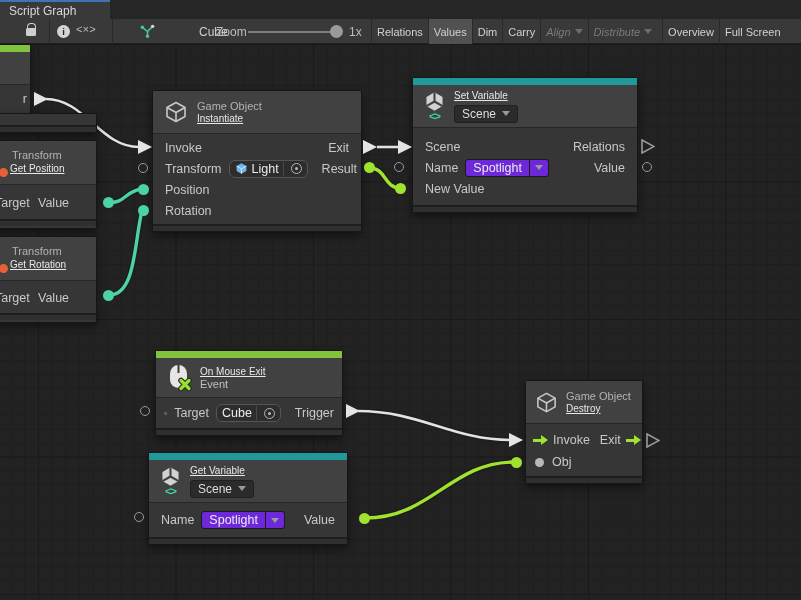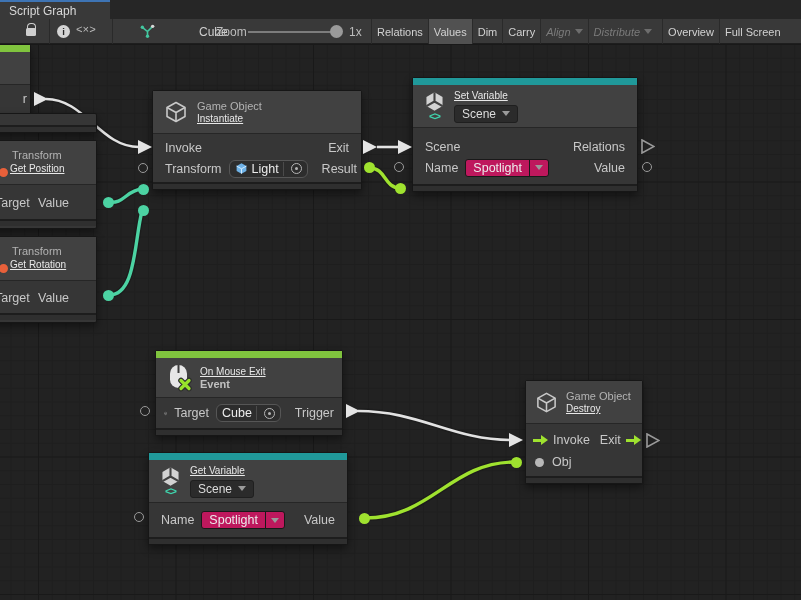--- a/index.html
+++ b/index.html
@@ -54,31 +54,31 @@
   
   .node{position:absolute;z-index:2;background:#363636;border:1px solid #161616;border-radius:2px;
         box-shadow:0 4px 9px rgba(0,0,0,.45);}
   .accent{height:7px;}
   .accent.teal{background:#20999a;}
   .accent.green{background:#80c43e;}
   .head{background:#414141;display:flex;align-items:center;gap:9px;padding:0 11px;border-bottom:1px solid #262626;}
   .titles{display:flex;flex-direction:column;justify-content:center;gap:1px;}
   .cat{font-size:11px;color:#b3b3b3;}
   .ttl{font-size:10px;color:#e8e8e8;text-decoration:underline;}
-  .sub{font-size:11px;color:#c0c0c0;font-weight:bold;}
+  .sub{font-size:11px;color:#c0c0c0;}
   .body{padding:3px 0;}
   .prow{height:21px;display:flex;align-items:center;padding:0 12px;gap:7px;font-size:12.5px;color:#c8c8c8;}
   .plabel{white-space:nowrap;}
   .spacer{flex:1;}
   .foot{height:7px;background:#2f2f2f;border-top:2px solid #1d1d1d;}
   .iconcol{display:flex;flex-direction:column;align-items:center;gap:0px;}
   .vkind{font-size:11px;font-weight:bold;color:#3fd6ae;letter-spacing:-1px;line-height:9px;}
   .scene-drop{background:#2b2b2b;border:1px solid #1f1f1f;border-radius:3px;padding:1px 7px;margin-top:3px;
      display:inline-flex;align-items:center;gap:6px;color:#dcdcdc;font-size:12px;width:max-content;}
-  .combo{display:inline-flex;align-items:stretch;background:#be185d;border:1px solid #191919;border-radius:3px;height:18px;}
+  .combo{display:inline-flex;align-items:stretch;background:#6d28d9;border:1px solid #191919;border-radius:3px;height:18px;}
   .combo .val{padding:0 7px;font-size:12.5px;color:#ececec;display:flex;align-items:center;}
   .combo .dd{border-left:1px solid #191919;padding:0 5px;display:flex;align-items:center;}
   .pill{display:inline-flex;align-items:center;background:#2d2d2d;border:1px solid #565656;border-radius:6px;
         padding:0 2px 0 5px;gap:4px;height:18px;color:#ececec;font-size:12.5px;}
   .picker{width:11px;height:11px;border:1.2px solid #b5b5b5;border-radius:50%;position:relative;margin:0 3px;}
   .picker::after{content:"";position:absolute;inset:3px;background:#b5b5b5;border-radius:50%;}
   .pillsep{width:1px;height:14px;background:#4a4a4a;}
   
   .port{position:absolute;z-index:4;}
   .arrowR{width:0;height:0;border-top:7px solid transparent;border-bottom:7px solid transparent;border-left:14px solid #e4e4e4;}
@@ -247,20 +247,26 @@
                 <path d="M3 7.5 L12 12.5 L21 7.5 M12 12.5 V21.5"></path>
               </g>
             </svg>
           <span>Light</span>
           <span class="pillsep"></span>
           <span class="picker"></span>
         </span>
         <span class="spacer"></span>
         <span class="plabel">Result</span>
       </div>
+      <div class="prow">
+        <span class="plabel">Position</span>
+      </div>
+      <div class="prow">
+        <span class="plabel">Rotation</span>
+      </div>
     </div>
     <div class="foot"></div>
   </div>
 
   <div class="node" style="left:412px;top:77px;width:226px;">
     <div class="accent teal"></div>
     <div class="head" style="height:43px;">
       <span class="iconcol">
         <svg width="21" height="21" viewBox="0 0 24 24">
             <path d="M12 1.5 L21.2 6.8 V17.2 L12 22.5 L2.8 17.2 V6.8 Z" fill="#d2d2d2"></path>
@@ -288,20 +294,23 @@
         <span class="plabel">Name</span>
         <span class="combo">
           <span class="val">Spotlight</span>
           <span class="dd">
               <span class="caret"></span>
             </span>
         </span>
         <span class="spacer"></span>
         <span class="plabel">Value</span>
       </div>
+      <div class="prow">
+        <span class="plabel">New Value</span>
+      </div>
     </div>
     <div class="foot"></div>
   </div>
 
   <div class="node" style="left:155px;top:350px;width:188px;">
     <div class="accent green"></div>
     <div class="head" style="height:40px;">
       <svg width="24" height="27" viewBox="0 0 24 27" style="overflow:visible">
         <rect x="3" y="1" width="17" height="23" rx="8.5" fill="#e6e6e6"></rect>
         <line x1="11.5" y1="1" x2="11.5" y2="9" stroke="#3c3c3c" stroke-width="2"></line>

